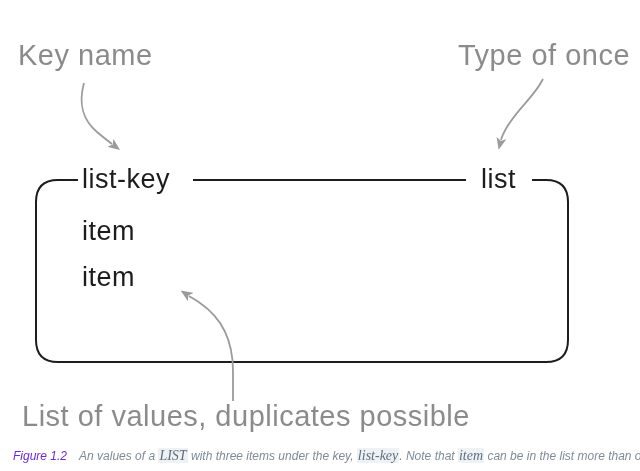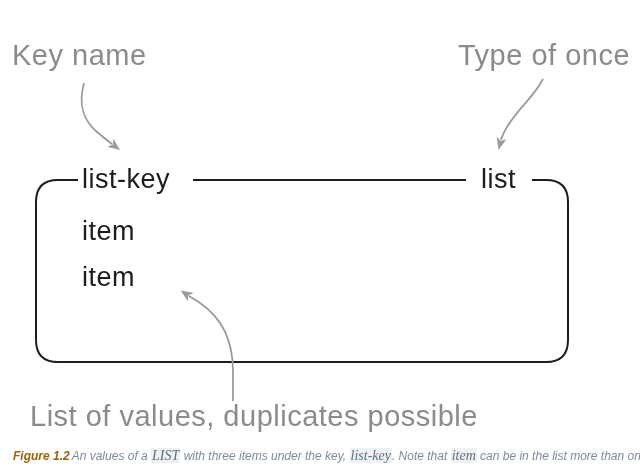--- a/index.html
+++ b/index.html
@@ -17,23 +17,23 @@
     width: 640px; height: 471px;
   }
   .annotation {
     position: absolute;
     color: #8b8b8b;
     font-size: 29px;
     letter-spacing: 0.5px;
     white-space: nowrap;
     line-height: 1.1;
   }
-  .annotation-key-name   { left: 12px;  top: 40px; }
+  .annotation-key-name   { left: 18px;  top: 40px; }
   .annotation-type-value { left: 458px; top: 40px; }
-  .annotation-values     { left: 30px;  top: 401px; font-size: 29px; }
+  .annotation-values     { left: 22px;  top: 401px; font-size: 29px; }
   .box-text {
     position: absolute;
     color: #1d1d1d;
     font-size: 27px;
     letter-spacing: 0.5px;
     white-space: nowrap;
     line-height: 34px;
     background: #ffffff;
     padding: 0 4px;
   }
@@ -51,23 +51,23 @@
   .caption {
     position: absolute;
     left: 13px; top: 447px;
     font-size: 12px;
     font-style: italic;
     color: #7e8b98;
     white-space: nowrap;
     line-height: 17px;
   }
   .caption .figure-label {
-    color: #a16207;
-    font-weight: 700;
-    margin-right: 2px;
+    color: #6d28d9;
+    font-weight: 400;
+    margin-right: 12px;
   }
   .caption .code {
     font-family: "Liberation Serif", serif;
     font-style: italic;
     font-size: 14px;
     color: #5f6e7d;
     background: #eef2f5;
     padding: 0 1px;
   }
 </style>

